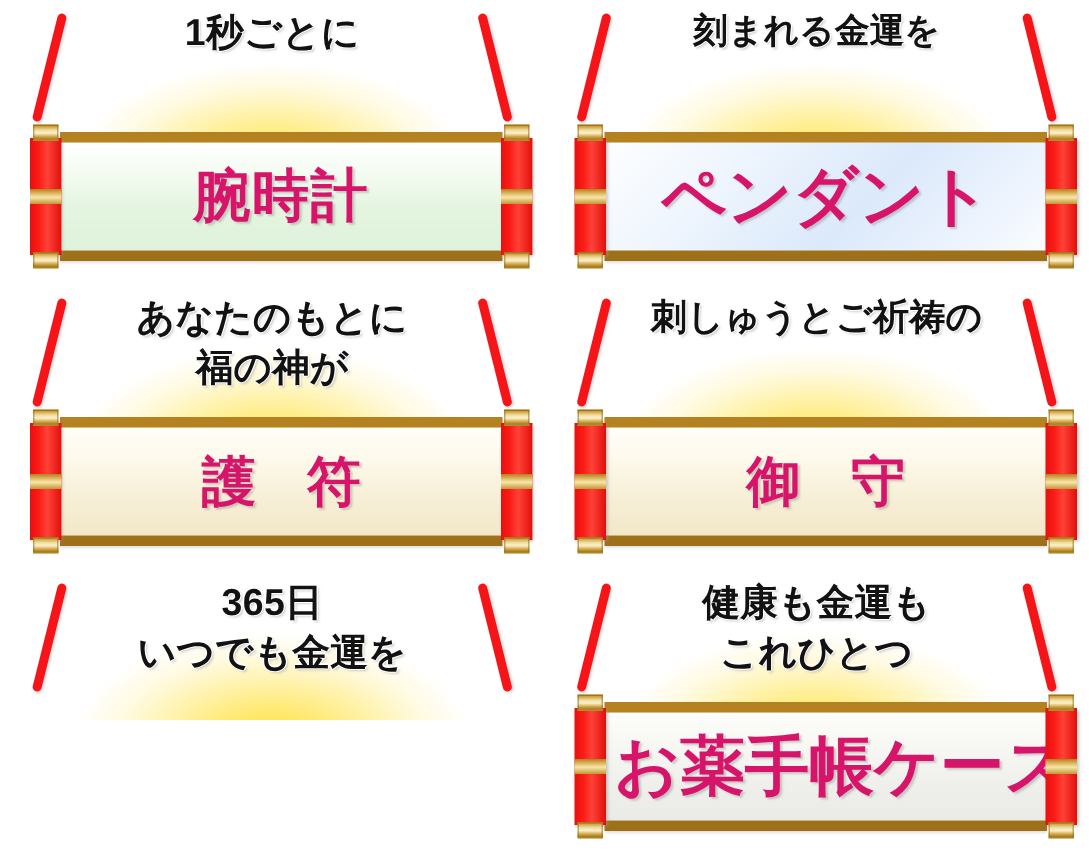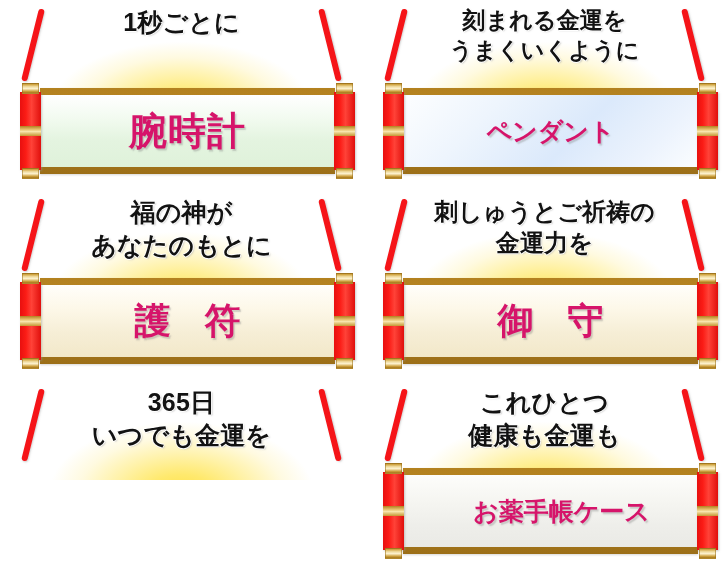--- a/index.html
+++ b/index.html
@@ -105,21 +105,21 @@
   }
   .label{
     font-weight:bold;
     font-size:38px;
     line-height:1;
     letter-spacing:1px;
     white-space:nowrap;
     text-shadow:1.6px 1.6px 1.4px rgba(120,120,120,0.35);
   }
   .label.wide{ font-size:36px; letter-spacing:12px; padding-left:12px; }
-  .label.long{ font-size:25px; letter-spacing:0px; }
+  .label.long{ font-size:43px; letter-spacing:0px; }
 
   
   .cap{
     position:absolute;
     top:-3px; height:92px; width:25px;
     z-index:8;
   }
   .cap.l{ left:0; }
   .cap.r{ right:0; }
   .cap .rod{
@@ -195,21 +195,20 @@
   </div>
 
   <div class="panel">
     <div class="glow"></div>
 
     <div class="slash left"></div>
     <div class="slash right"></div>
 
     <div class="heading">
       <span class="line sm">刻まれる金運を</span>
-      <span class="line sm">うまくいくように</span>
     </div>
 
     <div class="banner">
       <div class="strip fill-blue">
         <div class="strip-inner">
           <span class="label long" style="color: rgb(214, 20, 106);">ペンダント</span>
         </div>
       </div>
 
       <div class="cap l">
@@ -230,22 +229,22 @@
     </div>
   </div>
 
   <div class="panel">
     <div class="glow"></div>
 
     <div class="slash left"></div>
     <div class="slash right"></div>
 
     <div class="heading">
+      <span class="line">あなたのもとに</span>
       <span class="line">福の神が</span>
-      <span class="line">あなたのもとに</span>
     </div>
 
     <div class="banner">
       <div class="strip fill-cream">
         <div class="strip-inner">
           <span class="label wide" style="color: rgb(214, 20, 106);">護 符</span>
         </div>
       </div>
 
       <div class="cap l">
@@ -267,21 +266,20 @@
   </div>
 
   <div class="panel">
     <div class="glow"></div>
 
     <div class="slash left"></div>
     <div class="slash right"></div>
 
     <div class="heading">
       <span class="line xs">刺しゅうとご祈祷の</span>
-      <span class="line xs">金運力を</span>
     </div>
 
     <div class="banner">
       <div class="strip fill-cream">
         <div class="strip-inner">
           <span class="label wide" style="color: rgb(214, 20, 106);">御 守</span>
         </div>
       </div>
 
       <div class="cap l">
@@ -315,22 +313,22 @@
 
   </div>
 
   <div class="panel">
     <div class="glow"></div>
 
     <div class="slash left"></div>
     <div class="slash right"></div>
 
     <div class="heading">
+      <span class="line">健康も金運も</span>
       <span class="line">これひとつ</span>
-      <span class="line">健康も金運も</span>
     </div>
 
     <div class="banner">
       <div class="strip fill-grey">
         <div class="strip-inner">
           <span class="label long" style="color: rgb(214, 20, 106); margin-left: 22px;">お薬手帳ケース</span>
         </div>
       </div>
 
       <div class="cap l">

